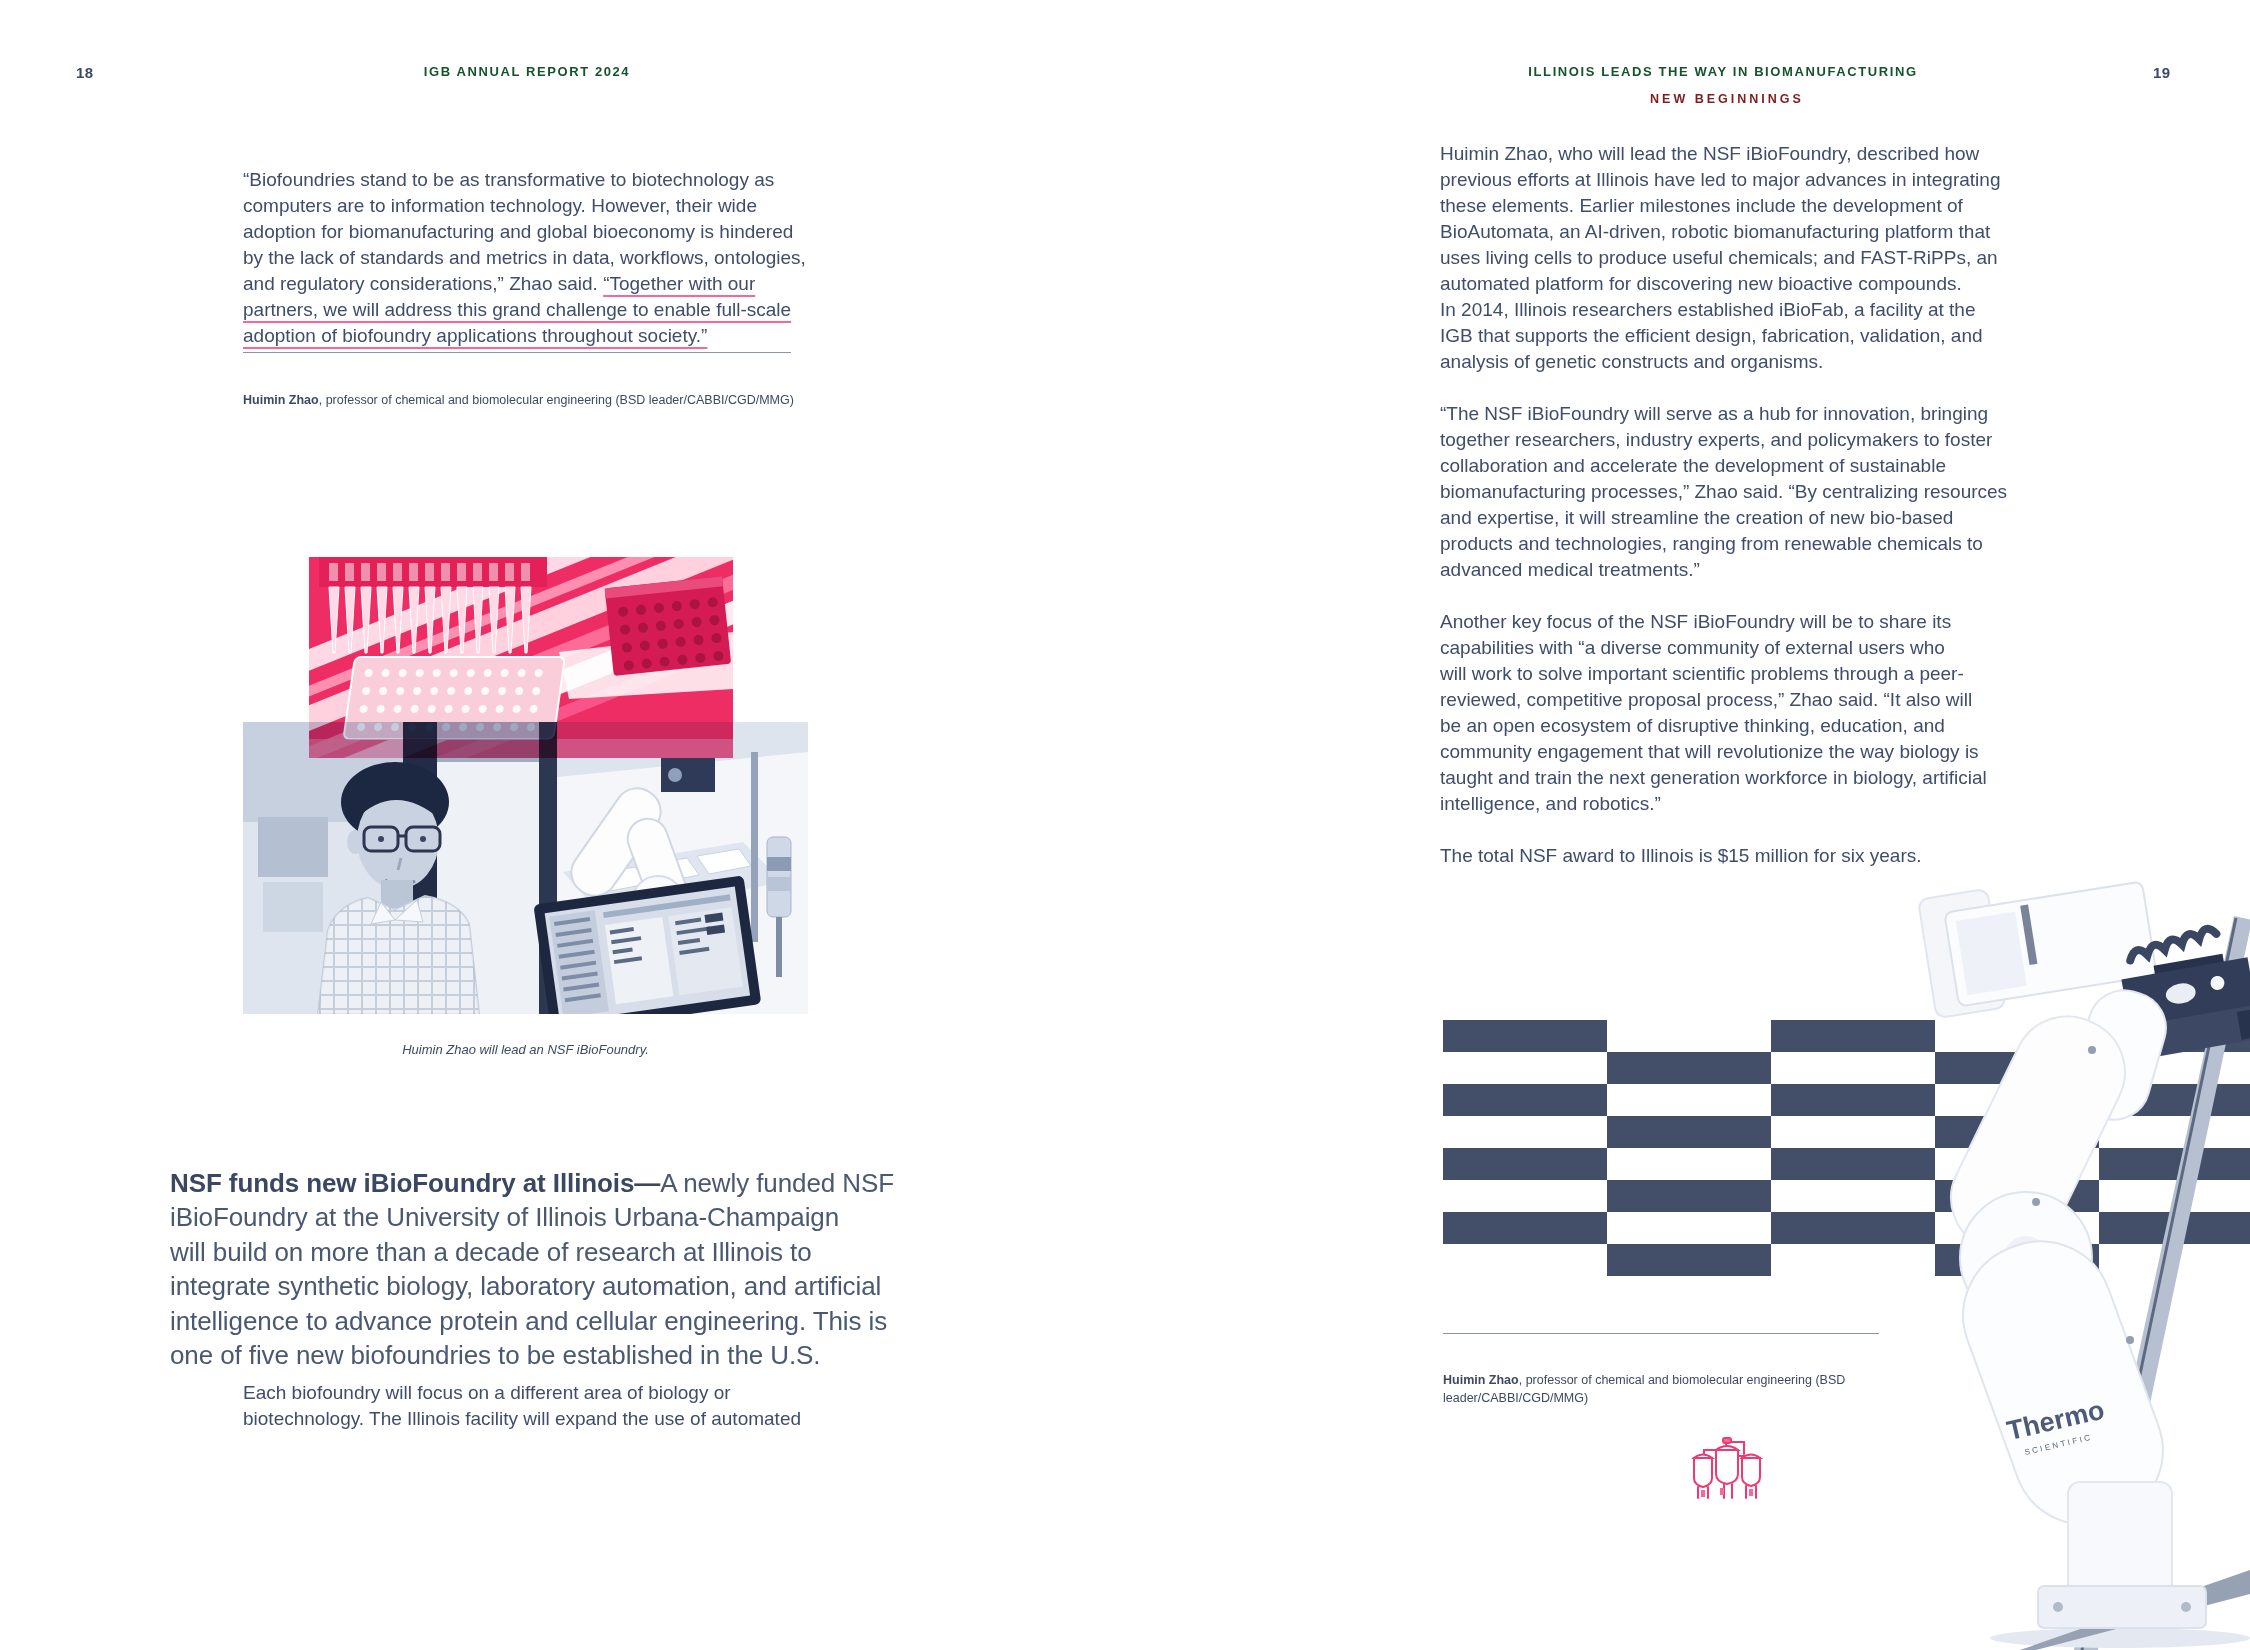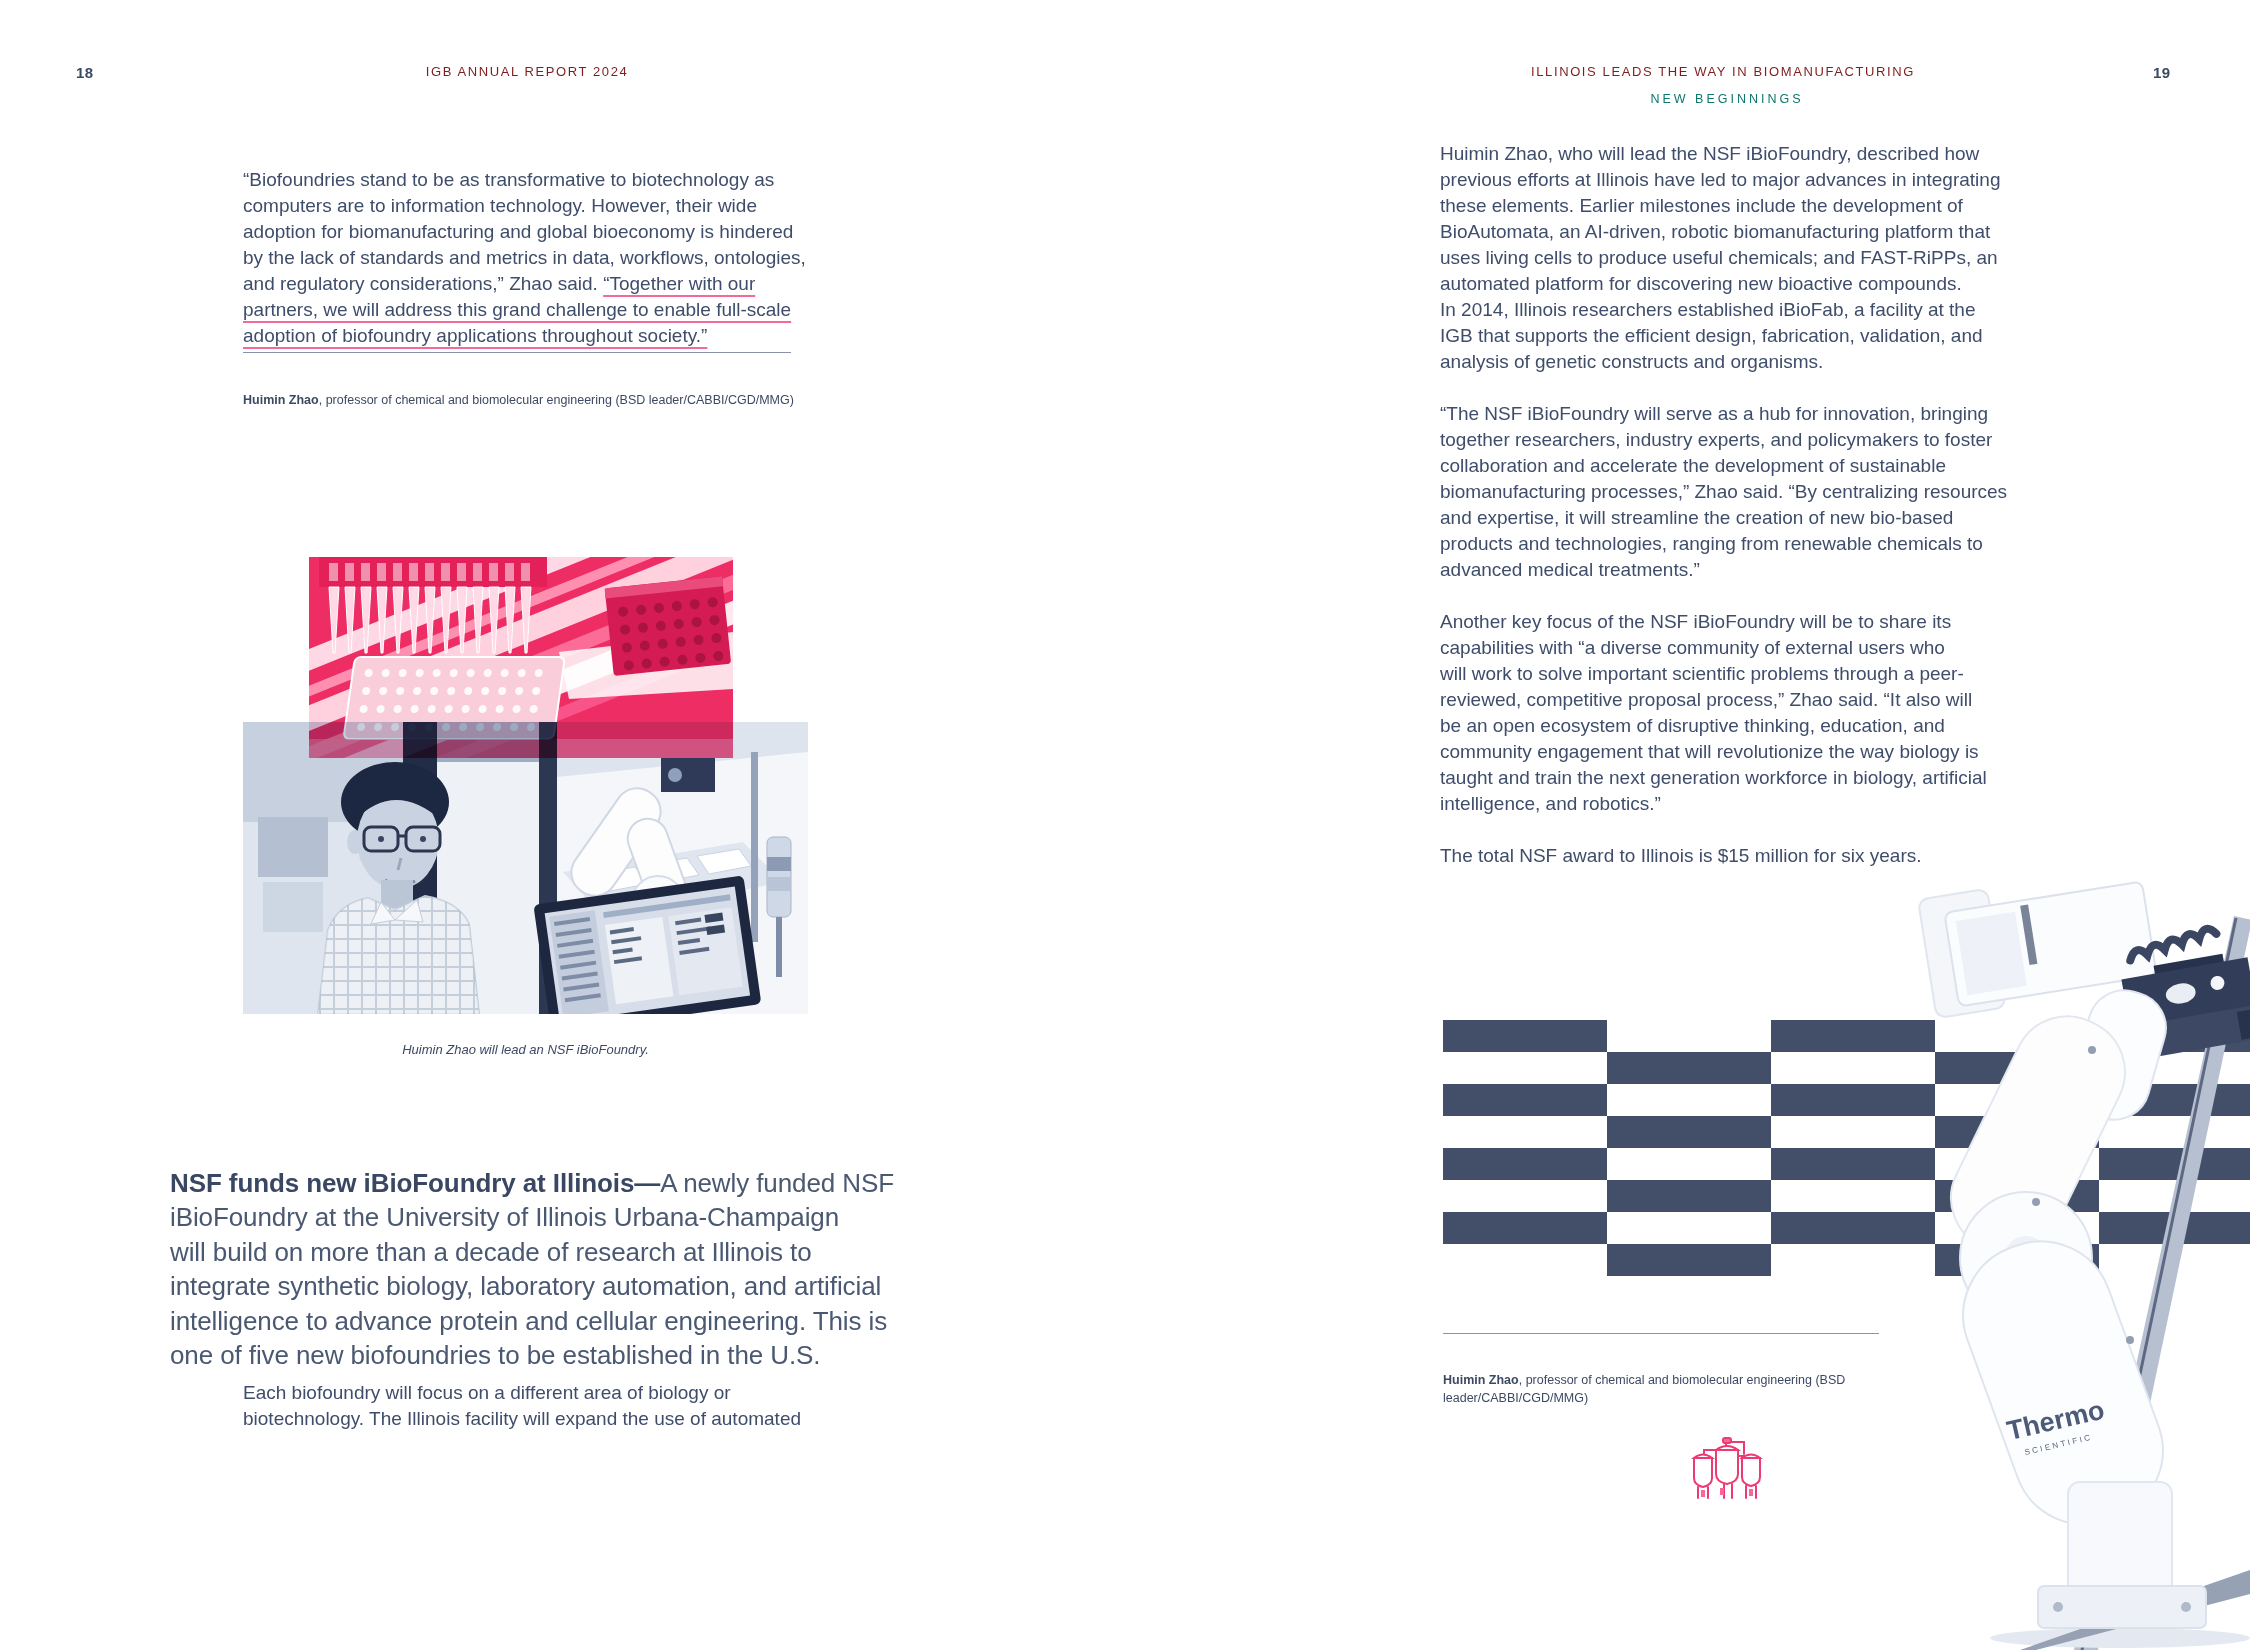--- a/index.html
+++ b/index.html
@@ -3,22 +3,22 @@
 <meta charset="utf-8">
 <style>
   html,body{margin:0;padding:0;background:#ffffff;}
   .spread{
     position:relative;width:2250px;height:1650px;overflow:hidden;background:#ffffff;
     font-family:"Liberation Sans",sans-serif;color:#3f4d6b;
   }
   .abs{position:absolute;}
   
   .pagenum{font-size:15px;font-weight:bold;color:#3c4963;letter-spacing:.5px;}
-  .runhead{font-size:13px;font-weight:normal;color:#7f1d1d;letter-spacing:1.6px;white-space:nowrap;transform:translateX(-50%);}
-  .runsub{font-size:12.5px;font-weight:400;color:#0f766e;letter-spacing:3px;white-space:nowrap;transform:translateX(-50%);}
+  .runhead{font-size:13px;font-weight:bold;color:#14532d;letter-spacing:1.6px;white-space:nowrap;transform:translateX(-50%);}
+  .runsub{font-size:12.5px;font-weight:700;color:#7f1d1d;letter-spacing:3px;white-space:nowrap;transform:translateX(-50%);}
   
   .body-copy{font-size:19px;line-height:26px;color:#3f4d6b;white-space:pre-line;}
   .para{margin:0 0 26px 0;white-space:pre-line;}
   .quote-link{color:#3f4d6b;text-decoration:underline;text-decoration-color:#f2699a;text-decoration-thickness:1.5px;text-underline-offset:5px;cursor:pointer;}
   .rule{height:0;border-top:1.5px solid #8a93a7;}
   .attr{font-size:12.5px;line-height:18px;color:#3c4963;white-space:pre-line;}
   .attr b{font-weight:bold;}
   .caption{font-size:13px;color:#3c4963;text-align:center;}
   .lede{font-size:26px;line-height:34.5px;letter-spacing:-0.1px;white-space:pre-line;color:#4a5872;margin-left:20px;}
   .lede b{color:#3a4763;font-weight:bold;}

